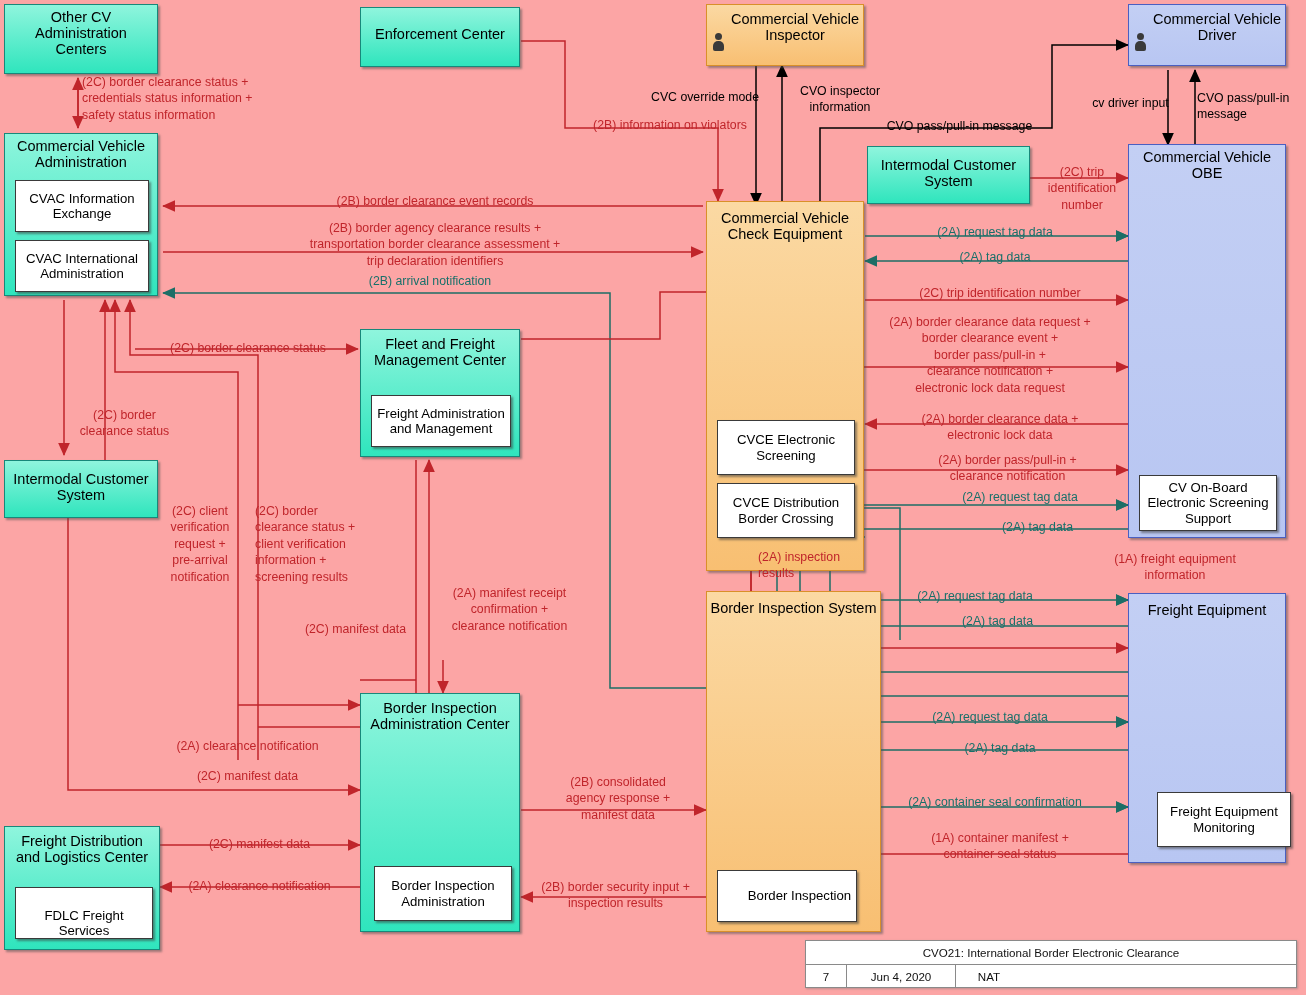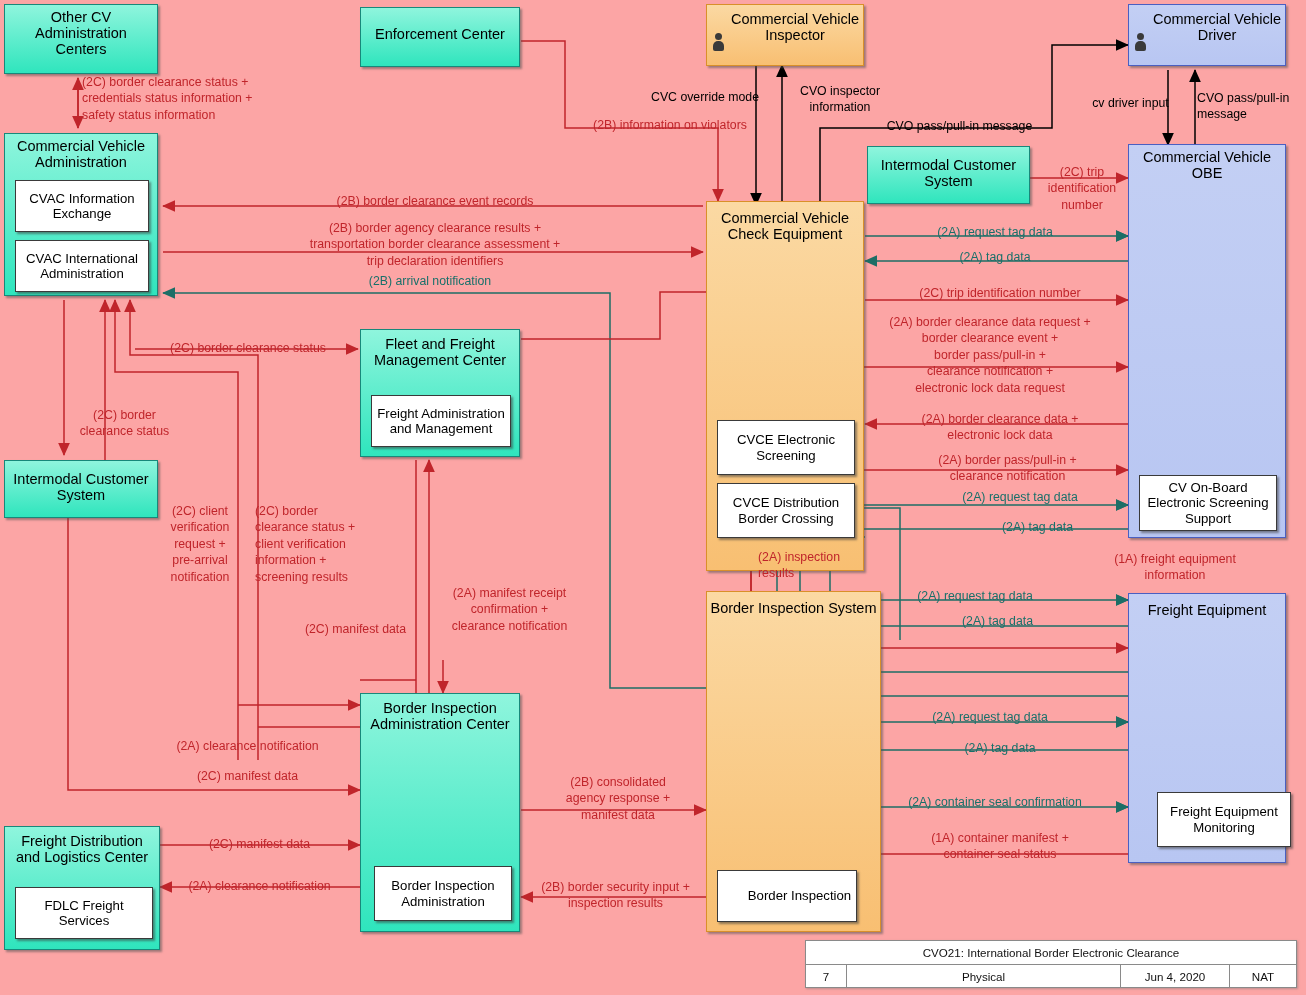--- a/index.html
+++ b/index.html
@@ -238,21 +238,21 @@
 
   <div class="node blue" style="left:1128px;top:593px;width:158px;height:270px;">
     <div class="ttl" style="top:8px;">Freight Equipment</div>
     <div class="sub" style="left:12px;top:198px;width:134px;height:55px;margin-left:16px;">
       <span>Freight Equipment Monitoring</span>
     </div>
   </div>
 
   <div class="node green" style="left:4px;top:806px;width:156px;height:124px;margin-top:20px;">
     <div class="ttl" style="top:6px;">Freight Distribution and Logistics Center</div>
-    <div class="sub" style="left:10px;top:60px;width:138px;height:52px;">
+    <div class="sub" style="left:10px;top:60px;width:138px;height:52px;align-items:flex-end;">
       <span>FDLC Freight Services</span>
     </div>
   </div>
 
   <div class="lbl red" style="left:82px;top:74px;width:210px;text-align:left;">(2C) border clearance status +
 credentials status information +
 safety status information</div>
   <div class="lbl red" style="left:575px;top:117px;width:190px;">(2B) information on violators</div>
   <div class="lbl blk" style="left:640px;top:89px;width:130px;">CVC override mode</div>
   <div class="lbl blk" style="left:790px;top:83px;width:100px;">CVO inspector
@@ -318,19 +318,18 @@
 container seal status</div>
   <div class="lbl red" style="left:167px;top:836px;width:185px;">(2C) manifest data</div>
   <div class="lbl red" style="left:167px;top:878px;width:185px;">(2A) clearance notification</div>
   <div class="lbl red" style="left:528px;top:879px;width:175px;">(2B) border security input +
 inspection results</div>
 
   <div class="tbl">
     <div class="r1">CVO21: International Border Electronic Clearance</div>
     <div class="r2">
       <div class="c-num">7</div>
-      <div class="c-mid">Physical</div>
       <div class="c-date">Jun 4, 2020</div>
       <div class="c-own">NAT</div>
     </div>
   </div>
 
 </div>
 
 </body></html>

